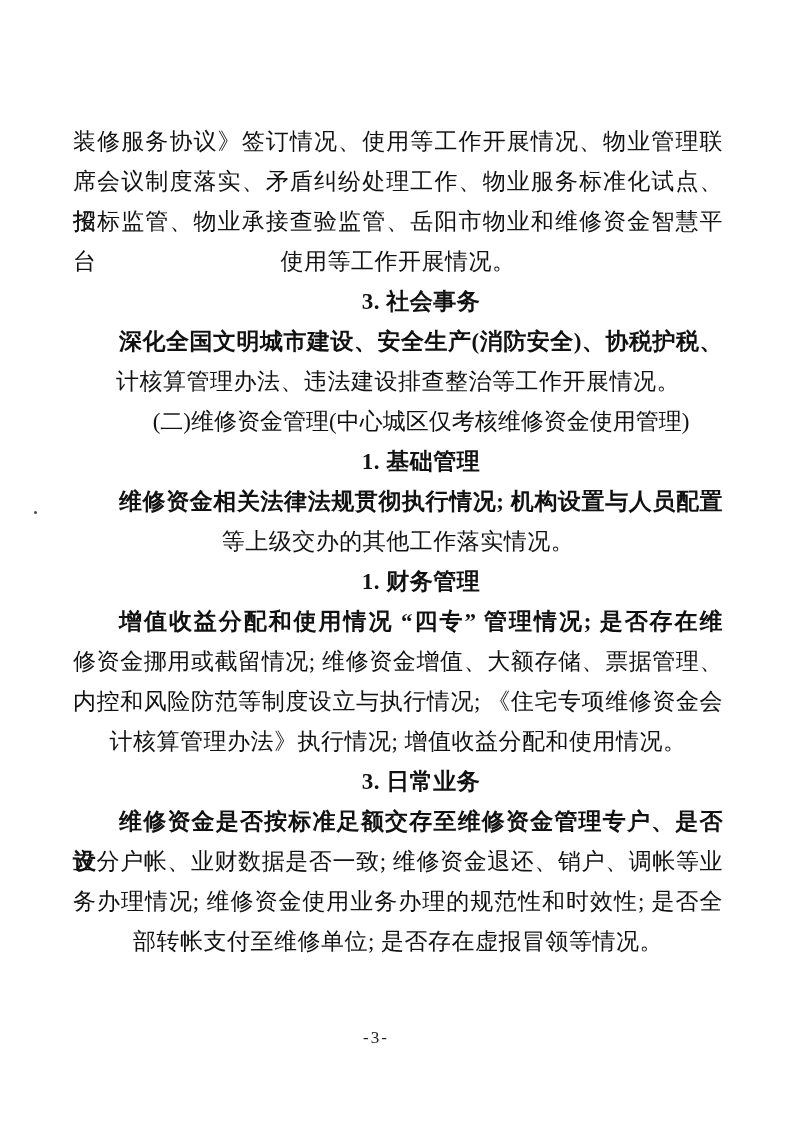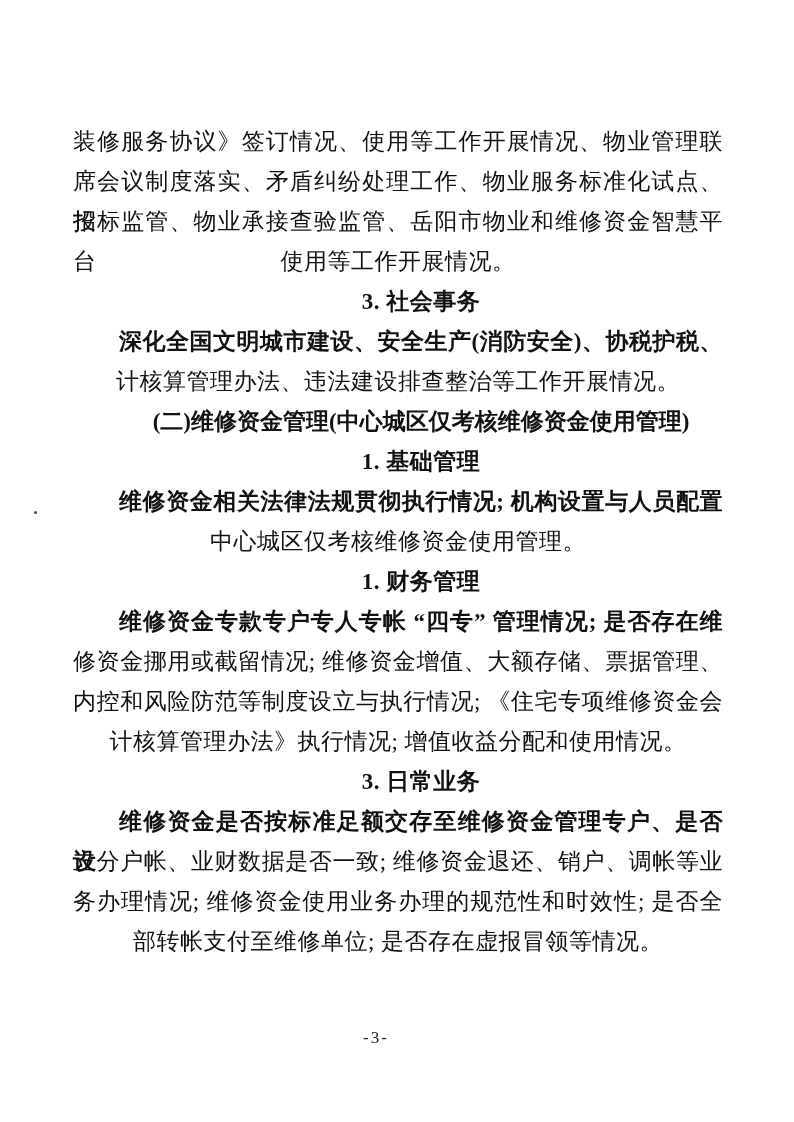--- a/index.html
+++ b/index.html
@@ -32,21 +32,21 @@
   }
   .line.fill {
     text-align: justify;
     text-align-last: justify;
   }
   .line.indent {
     text-indent: 2em;
     font-weight: bold;
   }
   .line.bold {
-    font-weight: bold;
+    font-weight: normal;
     letter-spacing: 0px;
   }
   .page-number {
     position: absolute;
     left: 340px;
     top: 1028px;
     width: 72px;
     text-align: center;
     font-size: 17px;
     letter-spacing: 2px;
@@ -73,23 +73,23 @@
     <div class="line fill">装修服务协议》签订情况、使用等工作开展情况、物业管理联</div>
     <div class="line fill">席会议制度落实、矛盾纠纷处理工作、物业服务标准化试点、招</div>
     <div class="line fill">投标监管、物业承接查验监管、岳阳市物业和维修资金智慧平台</div>
     <div class="line">使用等工作开展情况。</div>
     <div class="line indent">3. 社会事务</div>
     <div class="line indent fill">深化全国文明城市建设、安全生产(消防安全)、协税护税、</div>
     <div class="line">计核算管理办法、违法建设排查整治等工作开展情况。</div>
     <div class="line indent bold">(二)维修资金管理(中心城区仅考核维修资金使用管理)</div>
     <div class="line indent">1. 基础管理</div>
     <div class="line indent fill">维修资金相关法律法规贯彻执行情况; 机构设置与人员配置</div>
-    <div class="line">中心城区仅考核维修资金使用管理。</div>
+    <div class="line">等上级交办的其他工作落实情况。</div>
     <div class="line indent">1. 财务管理</div>
-    <div class="line indent fill">维修资金专款专户专人专帐 “四专” 管理情况; 是否存在维</div>
+    <div class="line indent fill">增值收益分配和使用情况 “四专” 管理情况; 是否存在维</div>
     <div class="line fill">修资金挪用或截留情况; 维修资金增值、大额存储、票据管理、</div>
     <div class="line fill">内控和风险防范等制度设立与执行情况; 《住宅专项维修资金会</div>
     <div class="line">计核算管理办法》执行情况; 增值收益分配和使用情况。</div>
     <div class="line indent">3. 日常业务</div>
     <div class="line indent fill">维修资金是否按标准足额交存至维修资金管理专户、是否设</div>
     <div class="line fill">立分户帐、业财数据是否一致; 维修资金退还、销户、调帐等业</div>
     <div class="line fill">务办理情况; 维修资金使用业务办理的规范性和时效性; 是否全</div>
     <div class="line">部转帐支付至维修单位; 是否存在虚报冒领等情况。</div>
   </div>
 

